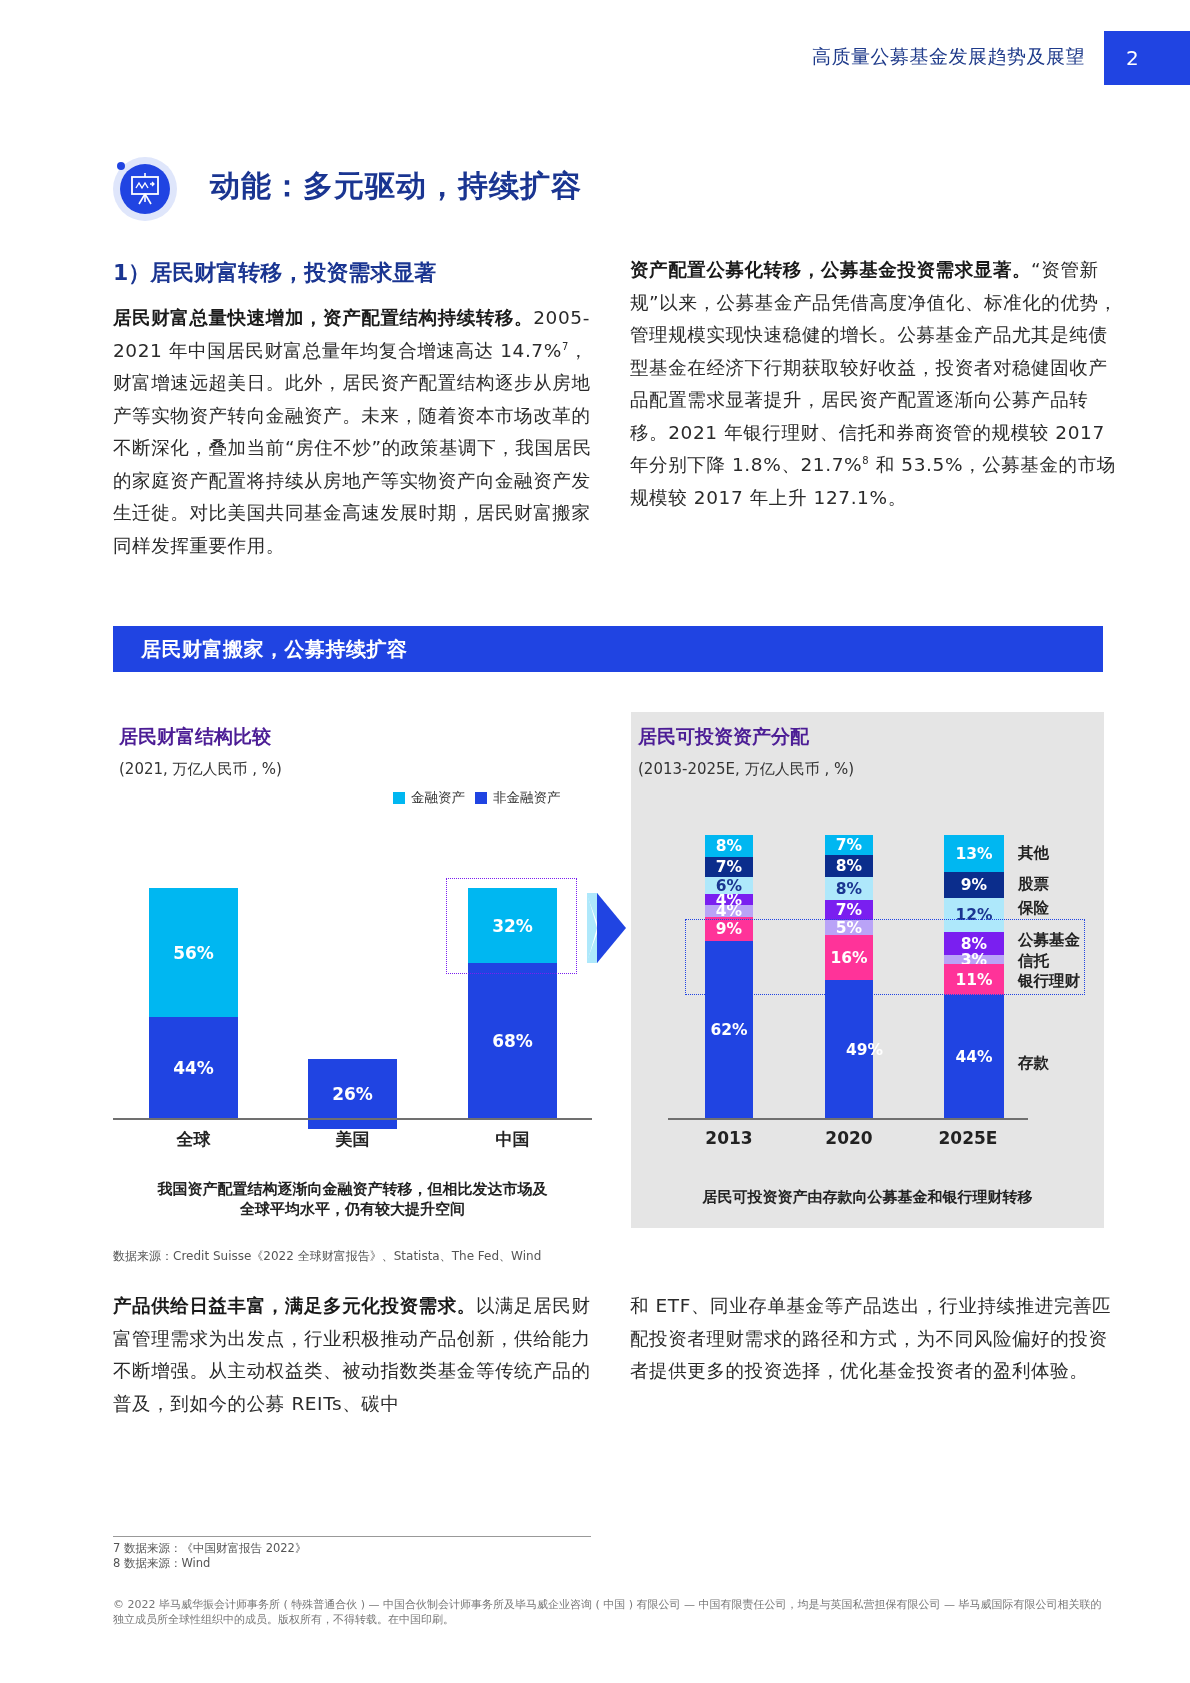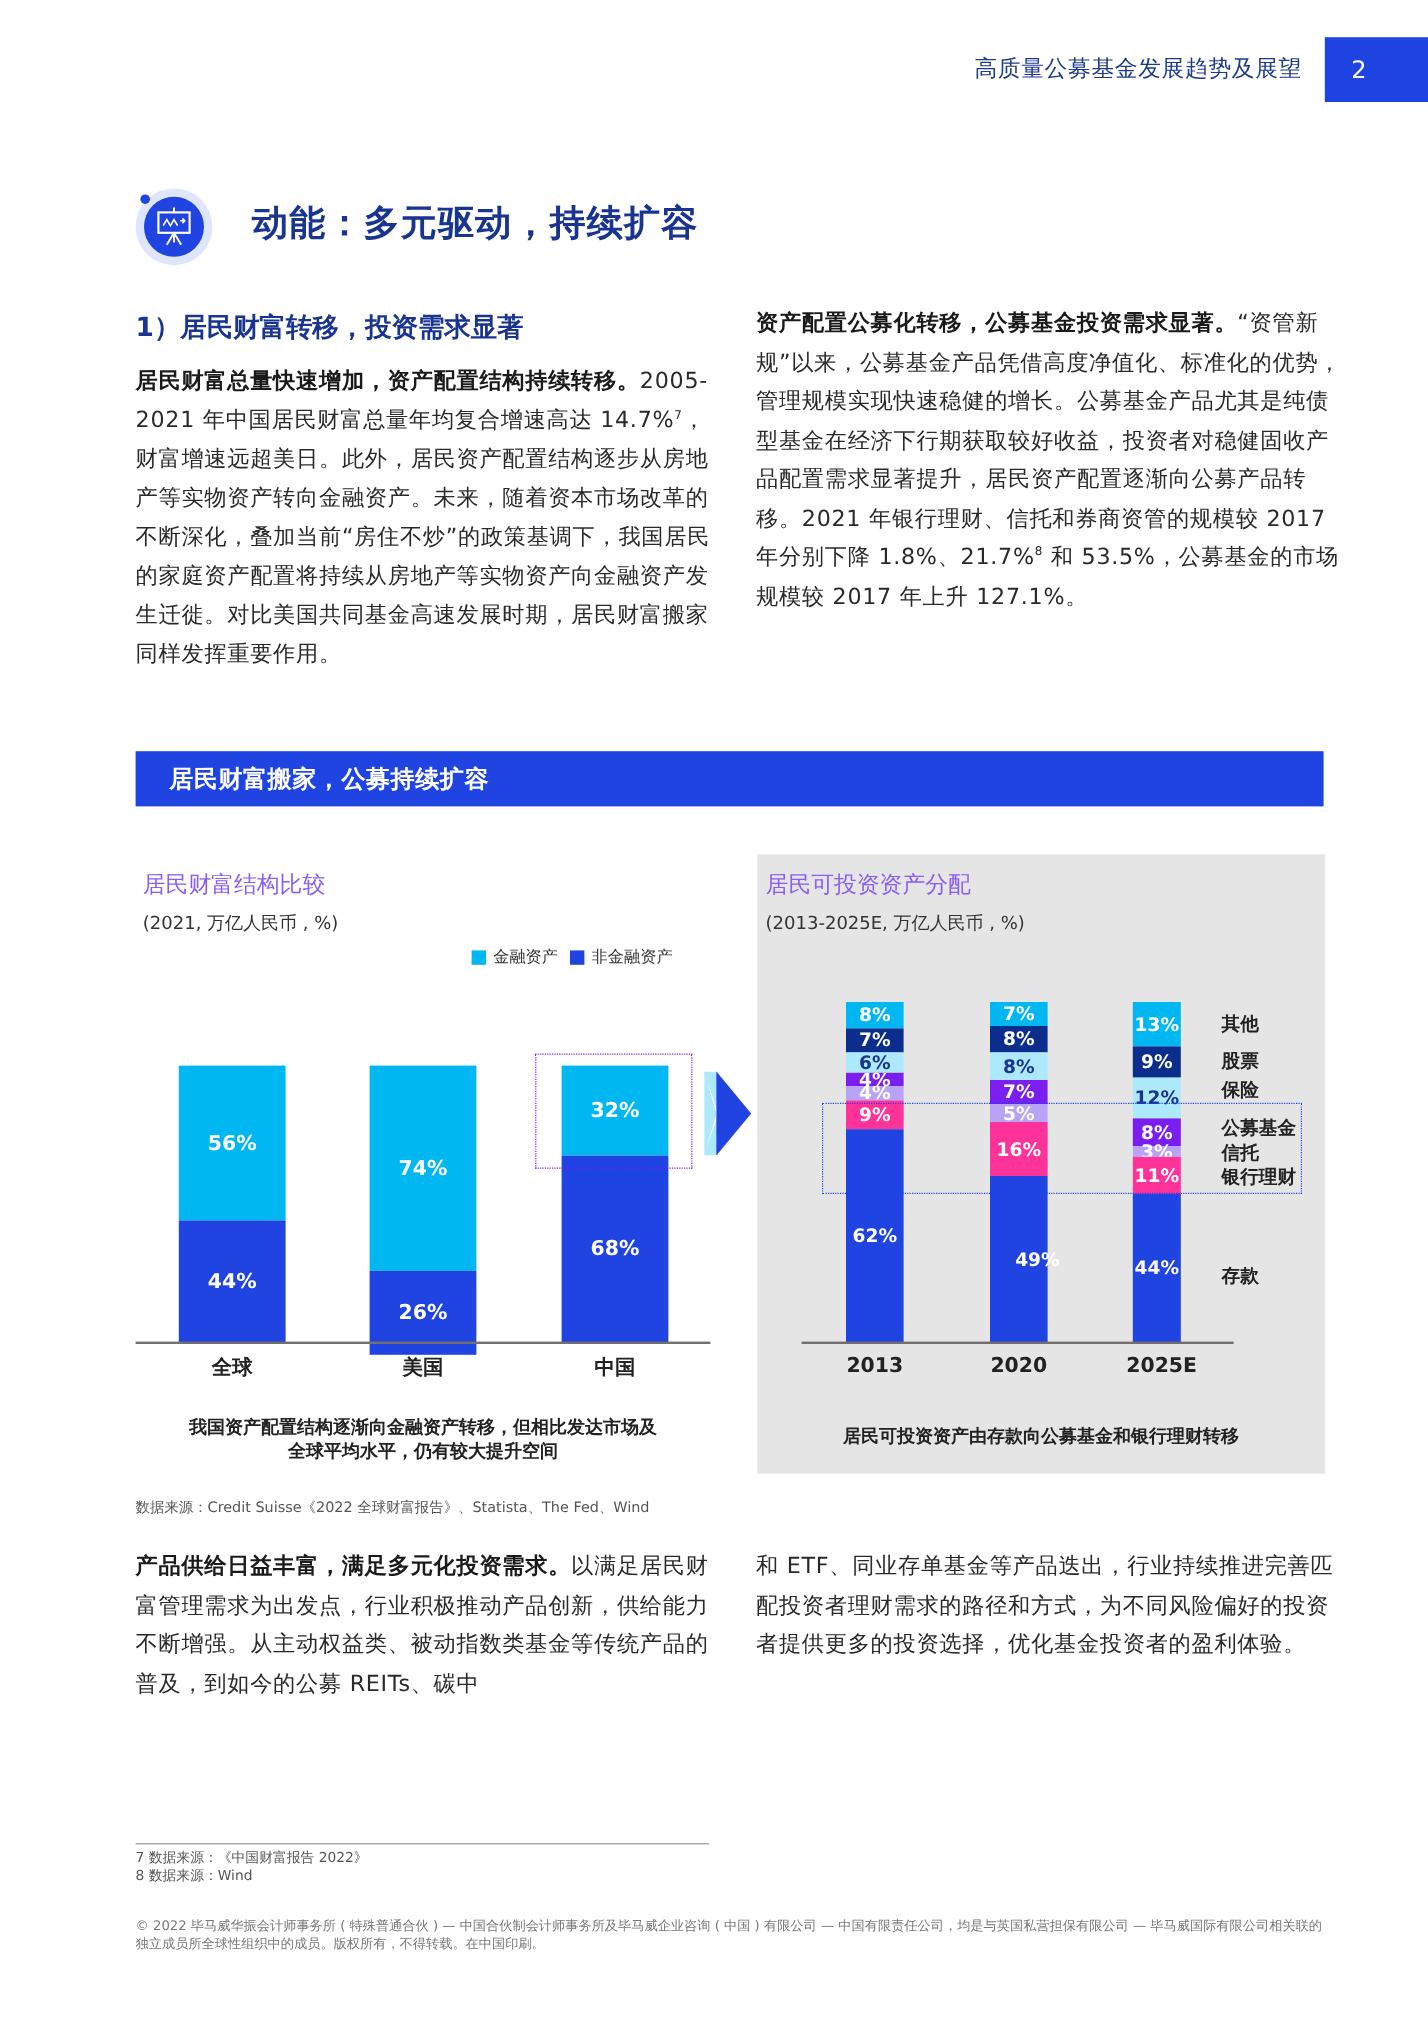--- a/index.html
+++ b/index.html
@@ -23,21 +23,21 @@
   .para { font-size: 18.5px; line-height: 32.5px; color: #2a2a2a; letter-spacing: 0.6px; }
   .para b { color: #1a1a1a; }
   .col-l { left: 113px; width: 488px; }
   .col-r { left: 630px; width: 488px; }
   sup { font-size: 10px; vertical-align: super; line-height: 0; }
 
   
   .banner { left: 113px; top: 626px; width: 990px; height: 46px; background: #2044e2; color: #fff; font-size: 20px; font-weight: bold; padding-left: 28px; display: flex; align-items: center; letter-spacing: 0.5px; }
 
   
-  .chart-title { font-size: 19px; font-weight: normal; color: #8b5cf6; }
+  .chart-title { font-size: 19px; font-weight: bold; color: #4c1d95; }
   .chart-sub { font-size: 15px; color: #333; }
   .legend { display: flex; align-items: center; gap: 6px; font-size: 13.5px; color: #333; }
   .legend .sw { width: 12px; height: 12px; display: inline-block; }
   .bar { position: absolute; }
   .seg { position: absolute; left: 0; width: 100%; display: flex; align-items: center; justify-content: center; color: #fff; font-weight: bold; font-size: 17px; }
   .axis { position: absolute; height: 2px; background: #707070; }
   .xlab { position: absolute; font-size: 17px; font-weight: bold; color: #222; text-align: center; }
   .caption { position: absolute; font-size: 15px; font-weight: bold; color: #222; text-align: center; line-height: 20px; }
 
   .panel { left: 631px; top: 712px; width: 473px; height: 516px; background: #e5e5e5; }
@@ -93,21 +93,20 @@
 </div>
 
 <div>
 
   <div class="bar" style="left:149px; top:888px; width:89px; height:231px;">
     <div class="seg" style="top:0; height:129px; background:#00b7f1;">56%</div>
     <div class="seg" style="top:129px; height:102px; background:#2044e2;">44%</div>
   </div>
 
   <div class="bar" style="left:308px; top:888px; width:89px; height:231px;">
-    <div class="seg" style="top:0; height:171px; background:#00b7f1;">74%</div>
     <div class="seg" style="top:171px; height:70px; background:#2044e2;">26%</div>
   </div>
 
   <div class="bar" style="left:468px; top:888px; width:89px; height:231px;">
     <div class="seg" style="top:0; height:75px; background:#00b7f1;">32%</div>
     <div class="seg" style="top:75px; height:156px; background:#2044e2;">68%</div>
   </div>
   <div class="abs" style="left:446px; top:878px; width:131px; height:96px; border:1.5px dotted #7a1ff0;"></div>
   <div class="axis" style="left:113px; top:1118px; width:479px;"></div>
   <div class="xlab" style="left:149px; top:1128px; width:89px;text-align:center;">全球</div>
@@ -146,21 +145,21 @@
   <div class="bar" style="left:825px; top:835px; width:48px; height:284px;">
     <div class="seg rseg" style="top:0; height:20px; background:#00b7f1;">7%</div>
     <div class="seg rseg" style="top:20px; height:22px; background:#0b2d8c;">8%</div>
     <div class="seg rseg" style="top:42px; height:23px; background:#aee8fb; color:#1a3591;">8%</div>
     <div class="seg rseg" style="top:65px; height:20px; background:#7a1ff0;">7%</div>
     <div class="seg rseg" style="top:85px; height:15px; background:#b9a3f7;">5%</div>
     <div class="seg rseg" style="top:100px; height:45px; background:#ff3399;">16%</div>
     <div class="seg rseg" style="top:145px; height:139px; background:#2044e2;padding-left:31px;">49%</div>
   </div>
 
-  <div class="bar" style="left:944px; top:835px; width:40px; height:284px;">
+  <div class="bar" style="left:944px; top:835px; width:60px; height:284px;">
     <div class="seg rseg" style="top:0; height:37px; background:#00b7f1;">13%</div>
     <div class="seg rseg" style="top:37px; height:26px; background:#0b2d8c;">9%</div>
     <div class="seg rseg" style="top:63px; height:34px; background:#aee8fb; color:#1a3591;">12%</div>
     <div class="seg rseg" style="top:97px; height:23px; background:#7a1ff0;">8%</div>
     <div class="seg rseg" style="top:120px; height:9px; background:#b9a3f7; overflow:visible;">3%</div>
     <div class="seg rseg" style="top:129px; height:31px; background:#ff3399;">11%</div>
     <div class="seg rseg" style="top:160px; height:124px; background:#2044e2;">44%</div>
   </div>
 
   <div class="abs" style="left:685px; top:919px; width:400px; height:76px; border:1.5px dotted #2044e2;"></div>

